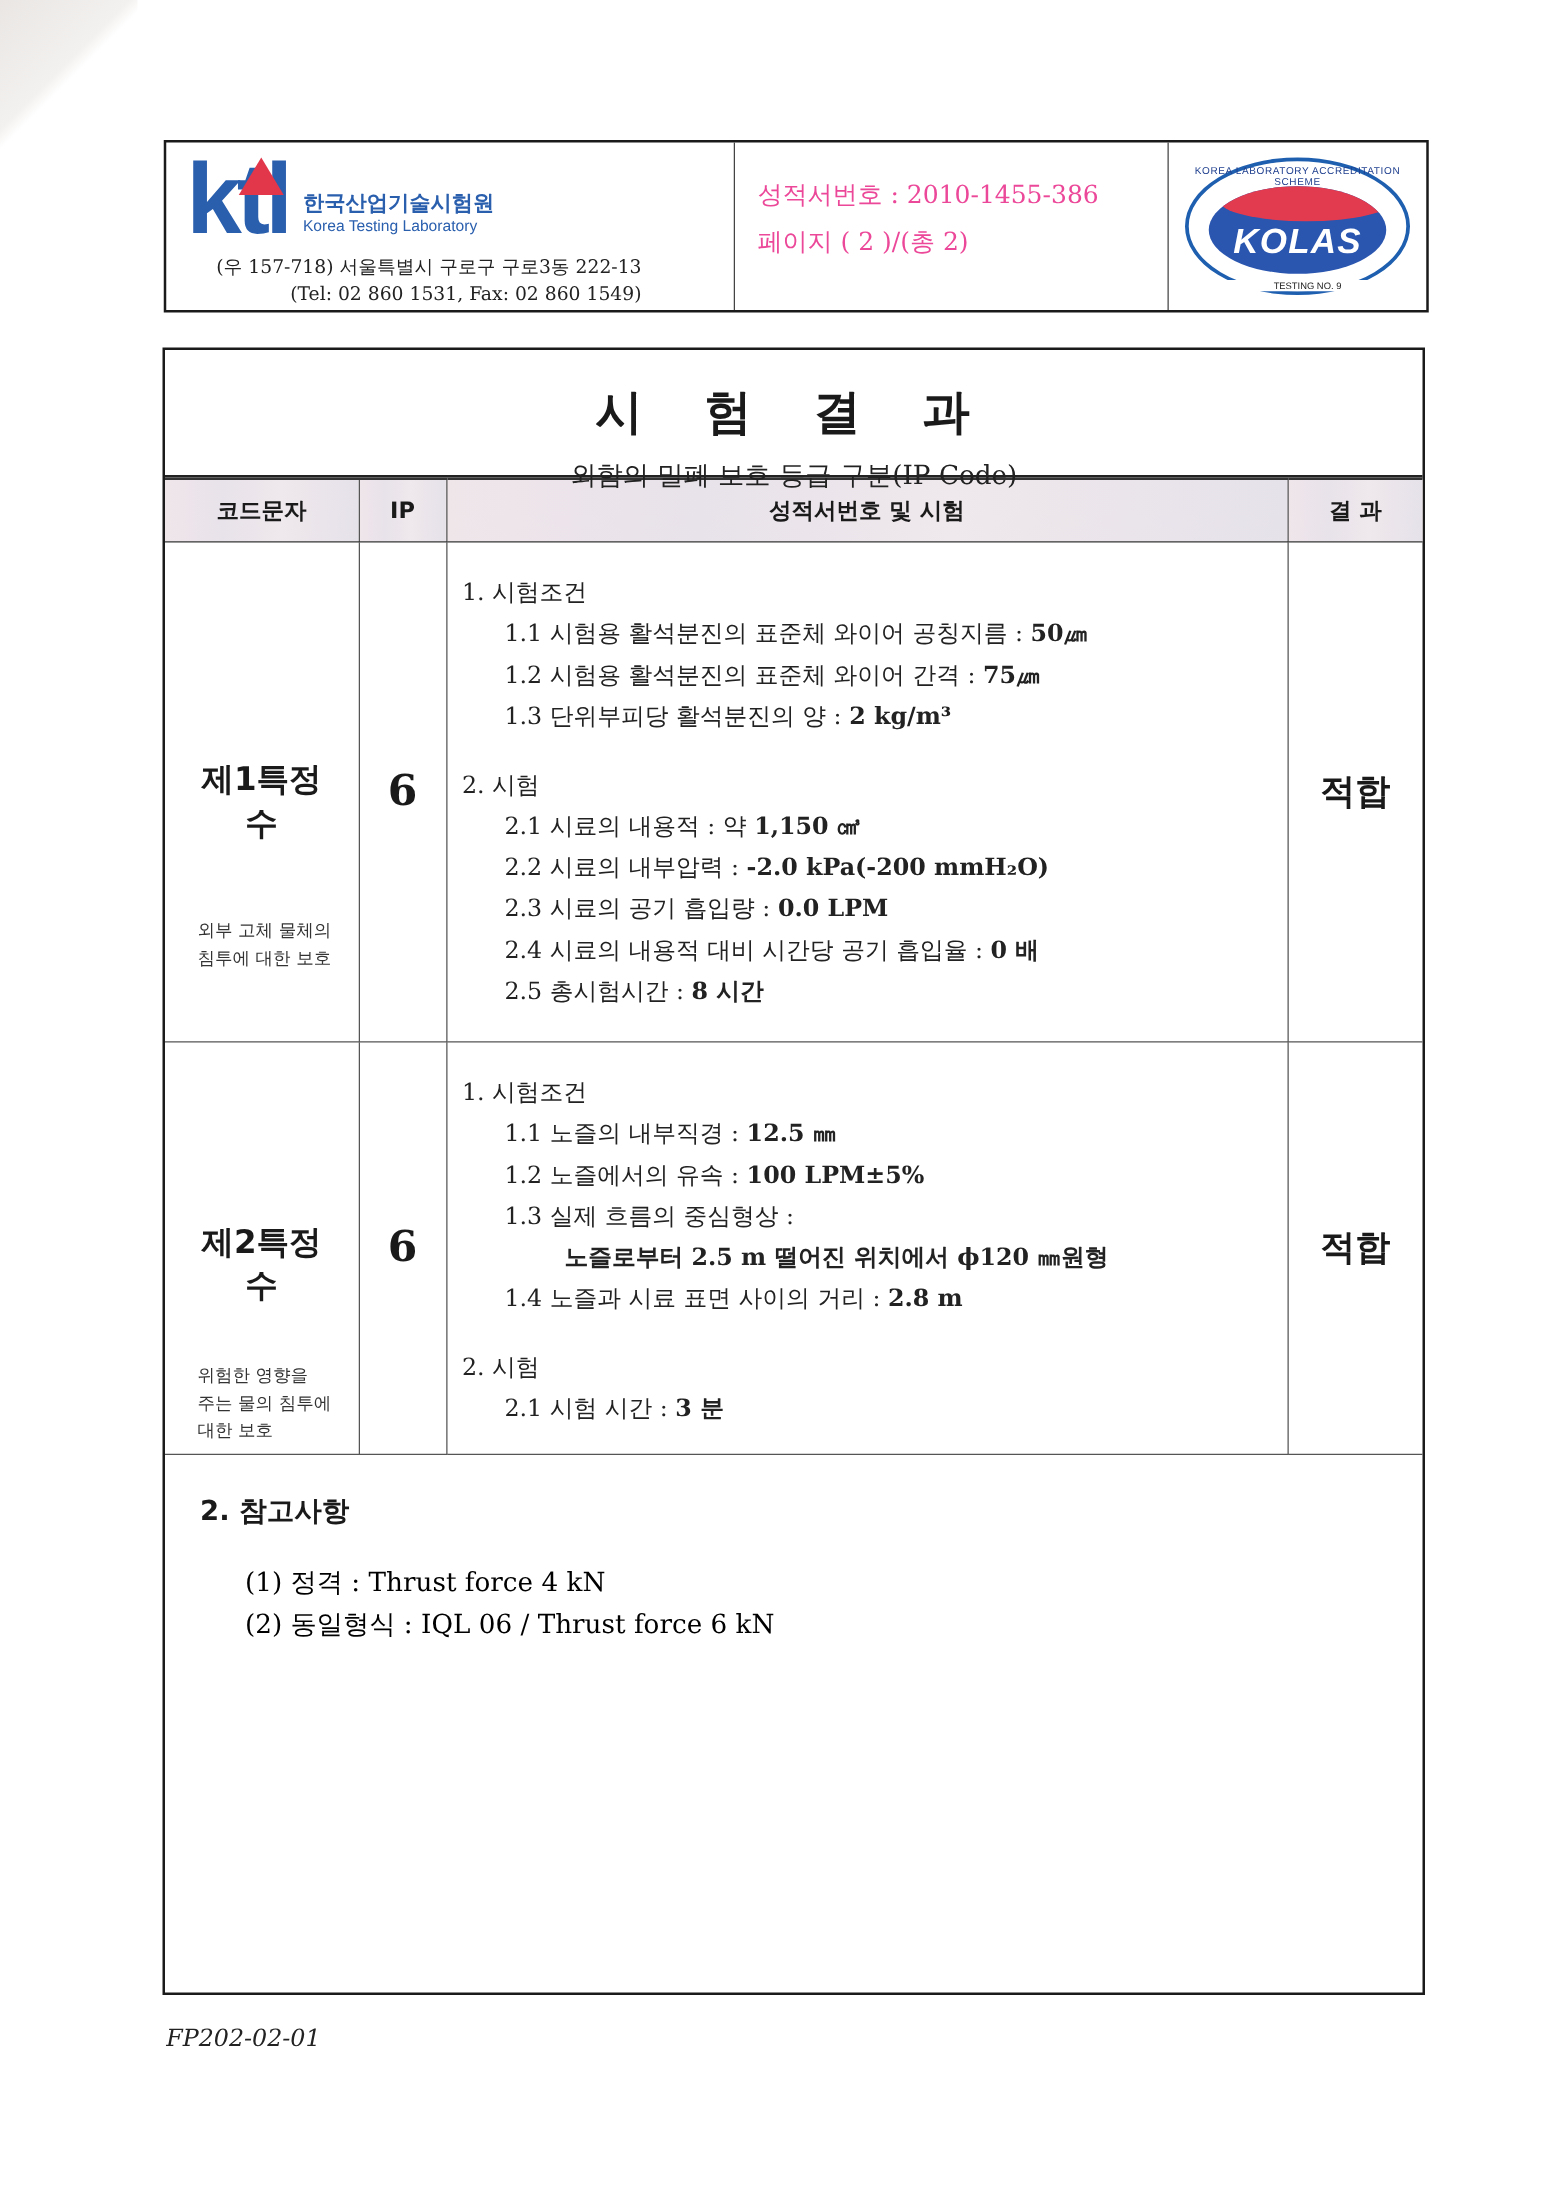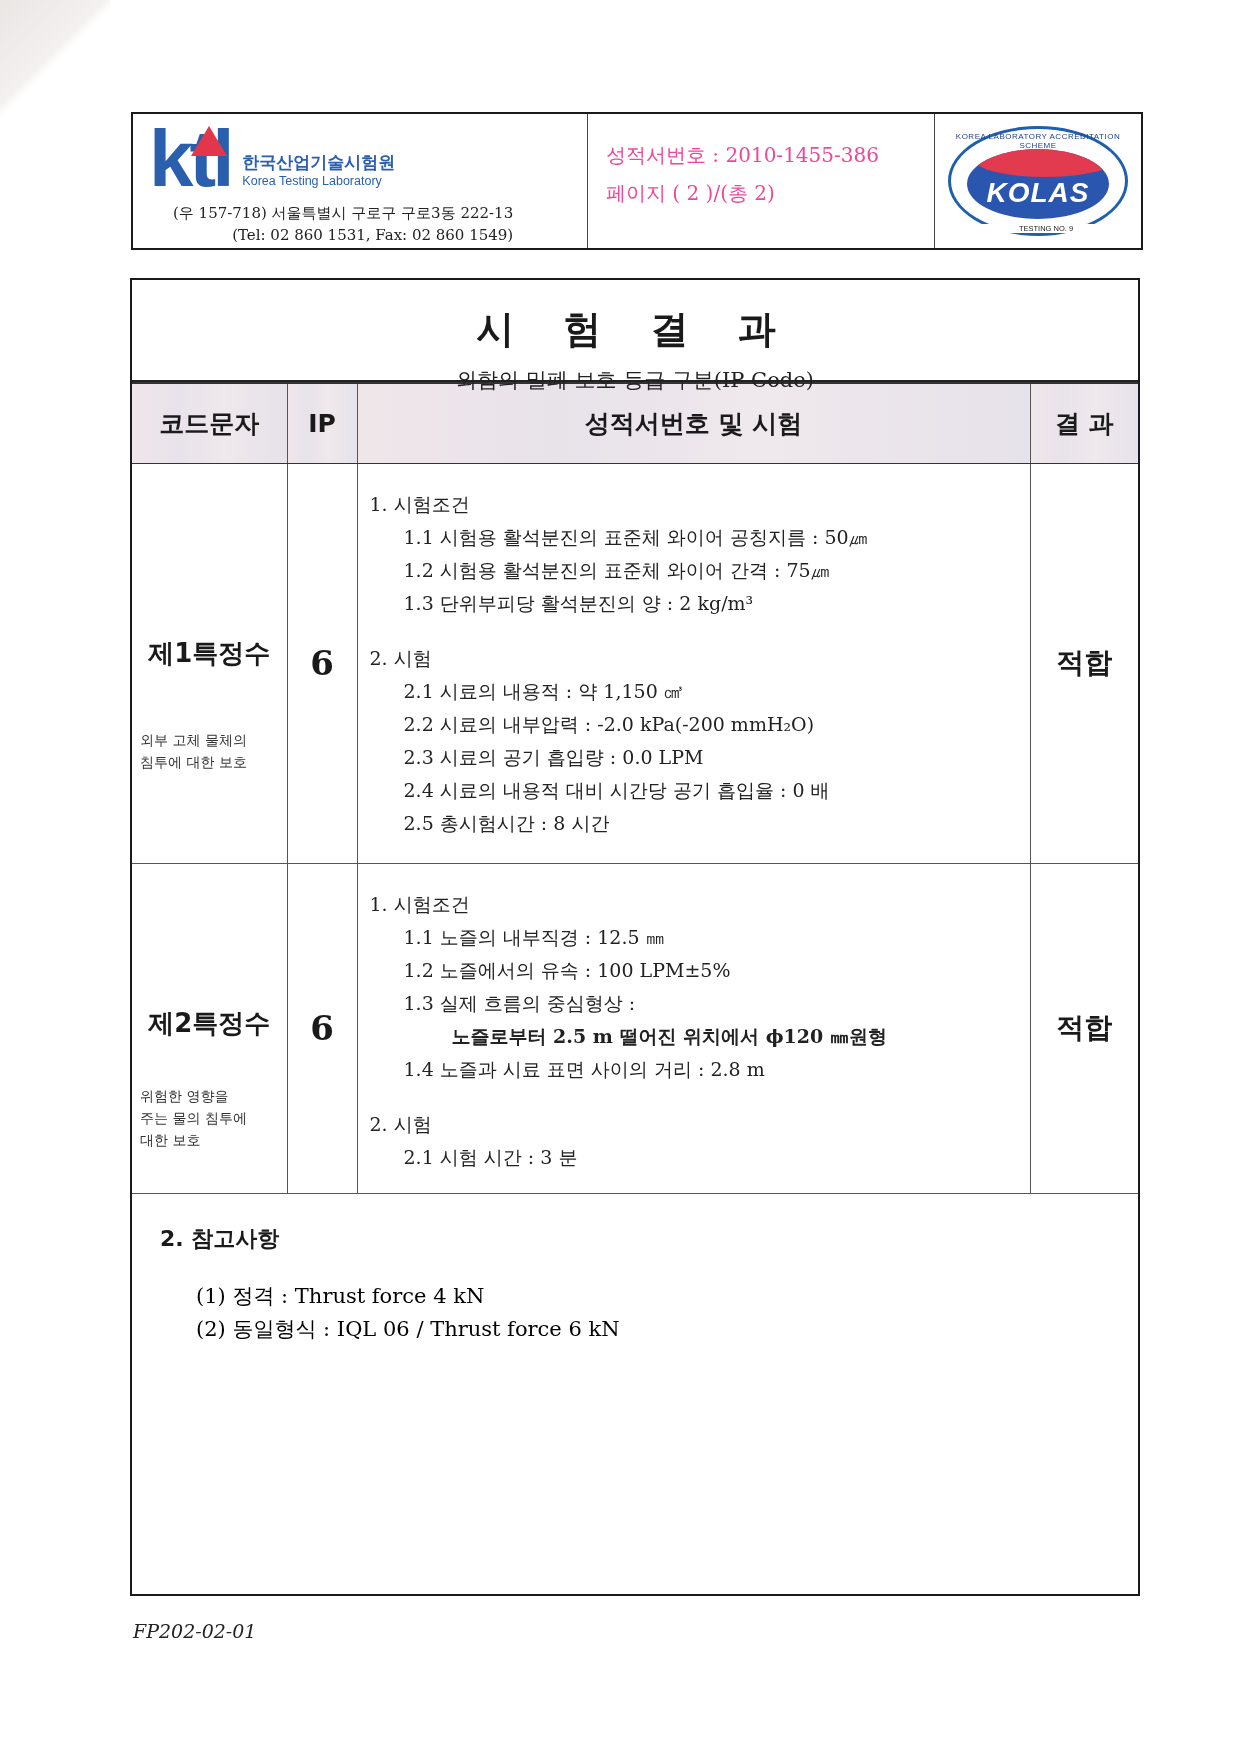--- a/index.html
+++ b/index.html
@@ -47,36 +47,36 @@
   .title { font-family: "DejaVu Sans", sans-serif; font-weight: 700; font-size: 38px; letter-spacing: 18px; padding-top: 24px; line-height: 50px; }
   .subtitle { font-size: 21px; margin-top: 12px; color: #222; }
   .sec1 { height: 94px; position: relative; }
   .sec-heading { position: absolute; left: 42px; top: 28px; font-family: "DejaVu Sans", sans-serif; font-weight: 700; font-size: 22px; }
 
   table.results { border-collapse: collapse; width: 100%; table-layout: fixed; }
   table.results th, table.results td { border: 1px solid #555; box-sizing: border-box; }
   table.results tr > *:first-child { border-left: none; }
   table.results tr > *:last-child { border-right: none; }
   table.results th {
-    height: 80px; font-family: "DejaVu Sans", sans-serif; font-weight: 700; font-size: 25px;
+    height: 50px; font-family: "DejaVu Sans", sans-serif; font-weight: 700; font-size: 18px;
     background: linear-gradient(90deg, #efe6ea 0%, #e8e2ea 30%, #efe8ec 60%, #e6e2ea 100%);
     border-top: 2px solid #333; border-bottom: 1.5px solid #333;
   }
   .col-code { width: 155px; } .col-ip { width: 70px; } .col-res { width: 108px; }
-  td.code-cell { vertical-align: top; padding: 0 2px; position: relative; }
+  td.code-cell { vertical-align: top; padding: 0 20px; position: relative; }
   .code-name { font-family: "DejaVu Sans", sans-serif; font-weight: 700; font-size: 26px; text-align: center; }
   .code-desc { font-size: 14px; line-height: 22px; color: #333; padding-left: 6px; }
   td.ip-cell { text-align: center; font-family: "DejaVu Serif", serif; font-weight: 700; font-size: 34px; }
   td.res-cell { text-align: center; font-family: "DejaVu Sans", sans-serif; font-weight: 700; font-size: 28px; }
   td.cond-cell { vertical-align: top; padding: 24px 0 0 12px; font-size: 19px; color: #222; }
   .cond-line { line-height: 33px; white-space: nowrap; }
   .cond-line.l2 { padding-left: 34px; }
   .cond-line.l3 { padding-left: 82px; font-weight: 700; }
   .cond-gap { height: 22px; }
-  .bold { font-weight: 400; margin-top: 17px; }
+  .bold { font-weight: 700; margin-top: 17px; }
   .row1 td { height: 400px; } .row2 td { height: 330px; }
   .row2 td { border-bottom: 2px solid #333; }
 
   .sec2 { position: relative; padding: 30px 0 0 28px; }
   .sec2 .h { font-family: "DejaVu Sans", sans-serif; font-weight: 700; font-size: 22px; }
   .notes { margin-top: 26px; padding-left: 36px; font-size: 21px; line-height: 33px; color: #000000; }
 
   .form-no { position: absolute; left: 133px; top: 1620px; font-family: "DejaVu Serif", serif; font-style: italic; font-size: 19px; color: #222; }
 </style>
 </head>

